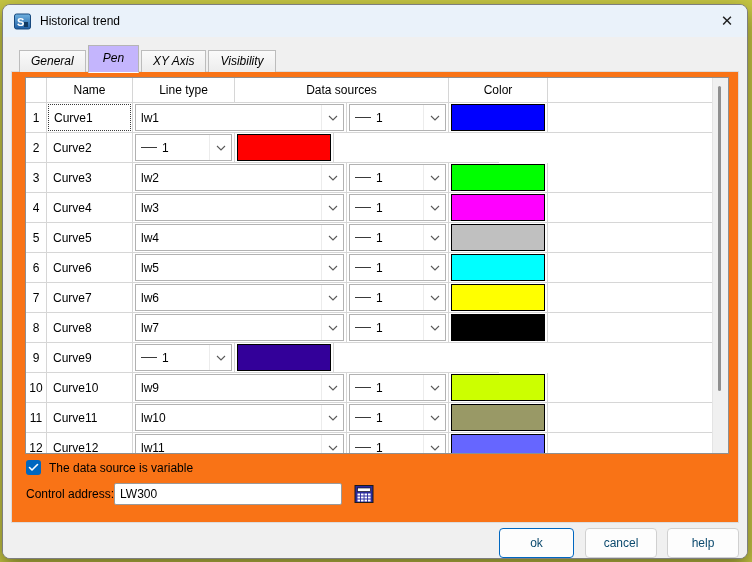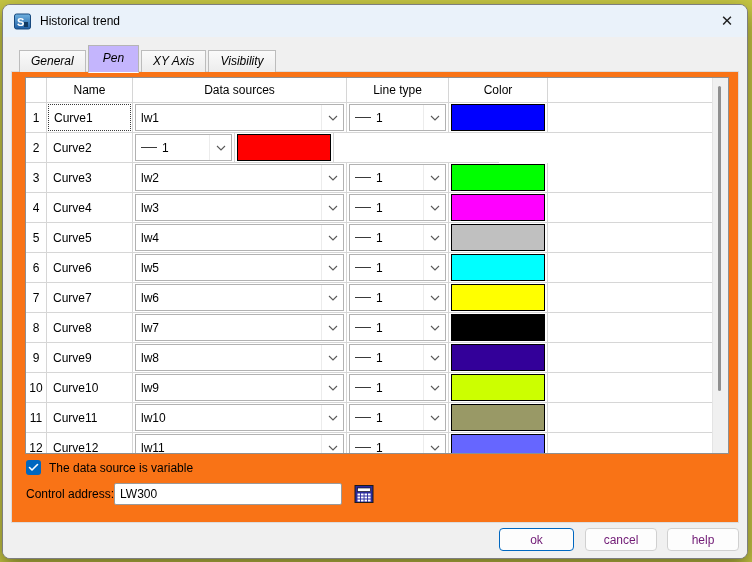--- a/index.html
+++ b/index.html
@@ -90,22 +90,22 @@
   .checkbox{width:15px;height:15px;border-radius:3px;background:#0067c0;display:flex;align-items:center;justify-content:center;cursor:pointer;}
   .addr-row{position:absolute;left:14px;top:411px;display:flex;align-items:center;}
   .addr-input{
     width:228px;height:22px;border:1px solid #9a9a9a;border-radius:2px;
     font-family:"Liberation Sans","DejaVu Sans",sans-serif;font-size:12px;padding:0 5px;box-sizing:border-box;
   }
   .calc-btn{margin-left:11px;width:22px;height:22px;display:flex;align-items:center;justify-content:center;cursor:pointer;background:transparent;border:none;padding:0;}
   
   .footer{position:absolute;left:0;right:0;bottom:0;height:34px;background:#f0f0f0;}
   .btn{
-    position:absolute;top:4px;height:23px;background:#fdfdfd;border:1px solid #d0d0d0;border-radius:4px;
-    font-family:"Liberation Sans","DejaVu Sans",sans-serif;font-size:12px;color:#701a75;cursor:pointer;
+    position:absolute;top:4px;height:30px;background:#fdfdfd;border:1px solid #d0d0d0;border-radius:4px;
+    font-family:"Liberation Sans","DejaVu Sans",sans-serif;font-size:12px;color:#0c4a6e;cursor:pointer;
     display:flex;align-items:center;justify-content:center;box-sizing:border-box;
   }
   .btn-ok{left:496px;width:75px;border:1px solid #0067c0;}
   .btn-cancel{left:582px;width:72px;}
   .btn-help{left:664px;width:72px;}
 </style>
 </head>
 <body>
 
 <div class="dialog">
@@ -135,22 +135,22 @@
     <div class="tab">Visibility</div>
   </div>
 
   <div class="tabpage">
 
     <div class="grid">
       <div class="grid-inner">
         <div class="grid-header">
           <div class="gh w-num"></div>
           <div class="gh w-name">Name</div>
+          <div class="gh w-line">Line type</div>
           <div class="gh w-src">Data sources</div>
-          <div class="gh w-line">Line type</div>
           <div class="gh w-color">Color</div>
           <div class="gh w-fill"></div>
         </div>
         <div id="table-body">
             <div class="grow">
     <div class="gc w-num">
       <span>1</span>
     </div>
     <div class="gc w-name">
       <div class="name-inner focused">
@@ -449,32 +449,20 @@
     <div class="gc w-fill"></div>
   </div>
             <div class="grow">
     <div class="gc w-num">
       <span>9</span>
     </div>
     <div class="gc w-name">
       <div class="name-inner">
                   <span>Curve9</span>
                 </div>
-    </div>
-    <div class="gc w-src">
-      <div class="combo">
-        <span class="val">
-                    <span>lw8</span>
-                  </span>
-        <span class="arrow">
-          <svg width="10" height="6" viewBox="0 0 10 6">
-                      <path d="M1 1 L5 5 L9 1" stroke="#5a5a5a" stroke-width="1.1" fill="none"></path>
-                    </svg>
-        </span>
-      </div>
     </div>
     <div class="gc w-line">
       <div class="combo">
         <span class="val">
           <span class="line-sample"></span>
           <span>1</span>
         </span>
         <span class="arrow">
           <svg width="10" height="6" viewBox="0 0 10 6">
                       <path d="M1 1 L5 5 L9 1" stroke="#5a5a5a" stroke-width="1.1" fill="none"></path>

